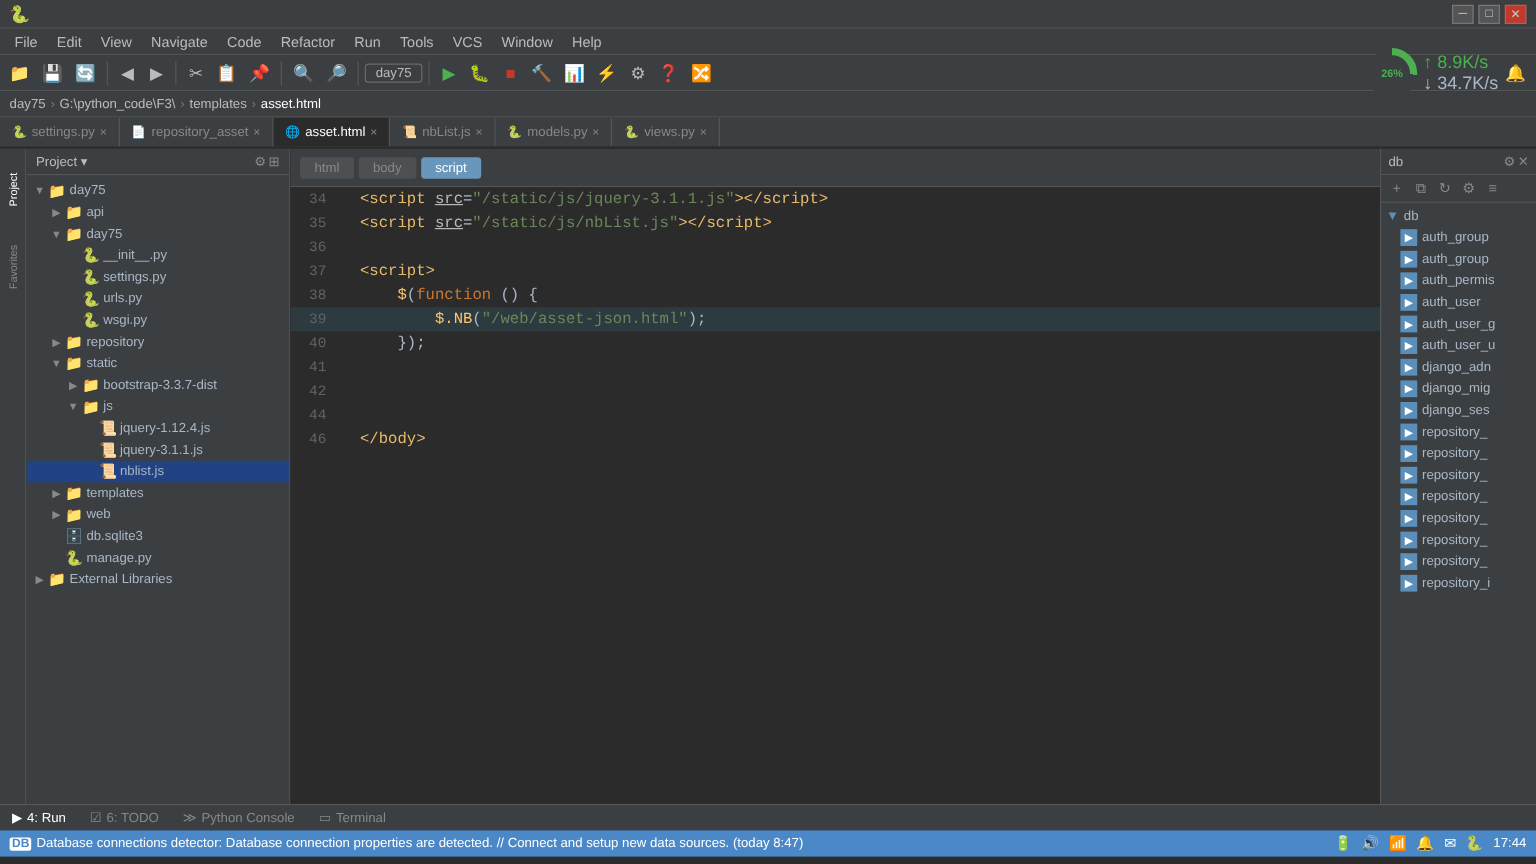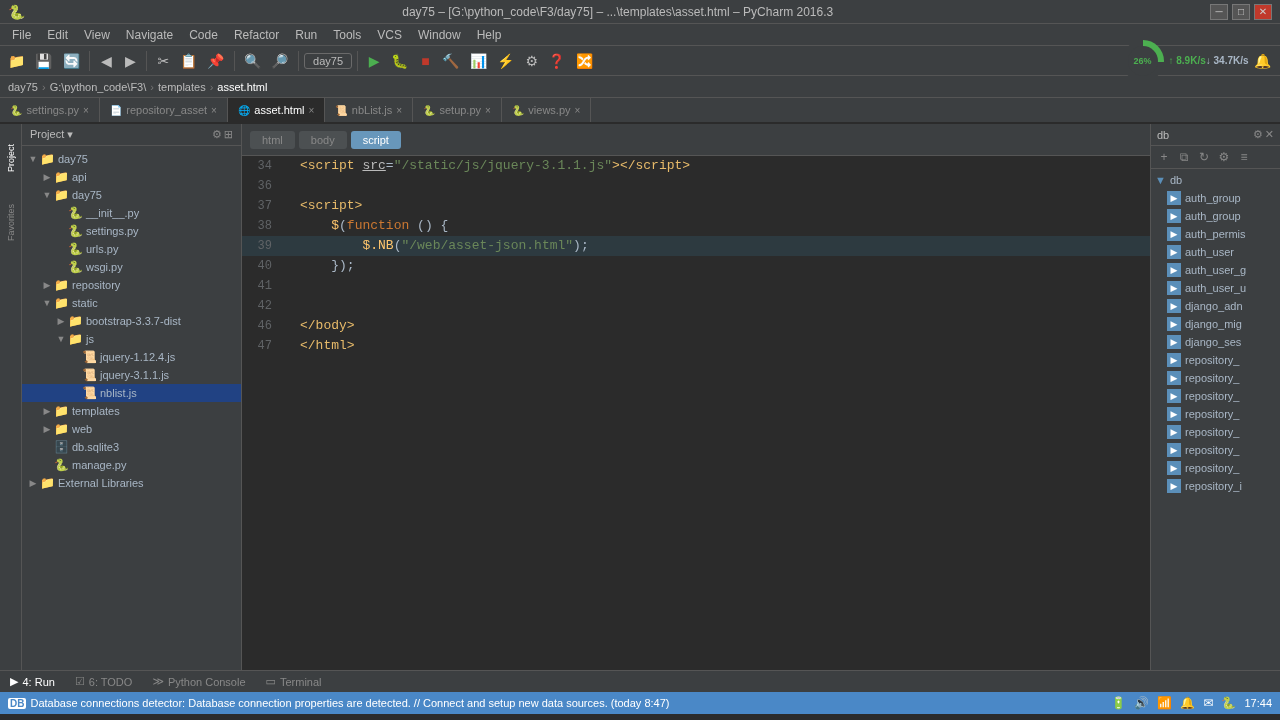--- a/index.html
+++ b/index.html
@@ -88,21 +88,21 @@
       background: conic-gradient(#4caf50 0% 26%, #3c3f41 26% 100%);
       display: flex; align-items: center; justify-content: center;
     }
     .cpu-inner {
       width: 30px; height: 30px;
       border-radius: 50%;
       background: #3c3f41;
       display: flex; align-items: center; justify-content: center;
       font-size: 9px; color: #4caf50; font-weight: bold;
     }
-    .net-stats { font-size: 10px; color: #bbbbbb; display: flex; flex-direction: row; font-weight: bold; }
+    .net-stats { font-size: 15px; color: #bbbbbb; display: flex; flex-direction: column; }
     .net-up { color: #4caf50; }
     .net-down { color: #a9b7c6; }
 
     
     #breadcrumb {
       background: #3c3f41;
       padding: 3px 8px;
       font-size: 11px;
       color: #bbbbbb;
       display: flex;
@@ -377,21 +377,20 @@
       font-size: 12px;
       width: 18px; height: 18px;
       display: flex; align-items: center; justify-content: center;
     }
   </style>
 </head>
 <body>
 
 <div id="titlebar">
   <span style="font-size:14px;">🐍</span>
-  <span>day75 – [G:\python_code\F3/day75] – ...\templates\asset.html – PyCharm 2016.3</span>
   <div id="titlebar-controls">
     <div class="title-btn">─</div>
     <div class="title-btn">□</div>
     <div class="title-btn close">✕</div>
   </div>
 </div>
 
 <div id="menubar">
     <span class="menu-item">File</span>
     <span class="menu-item">Edit</span>
@@ -472,21 +471,21 @@
       <span>asset.html</span>
       <span class="file-tab-close">×</span>
     </div>
     <div class="file-tab">
       <span style="font-size: 10px;">📜</span>
       <span>nbList.js</span>
       <span class="file-tab-close">×</span>
     </div>
     <div class="file-tab">
       <span style="font-size: 10px;">🐍</span>
-      <span>setup.py</span>
+      <span>models.py</span>
       <span class="file-tab-close">×</span>
     </div>
     <div class="file-tab">
       <span style="font-size: 10px;">🐍</span>
       <span>views.py</span>
       <span class="file-tab-close">×</span>
     </div>
   </div>
 
 <div id="main-layout">
@@ -628,20 +627,25 @@
         <div class="code-tab">body</div>
         <div class="code-tab active">script</div>
       </div>
     <div id="editor">
         <div class="code-line">
           <span class="line-num">34</span>
           <span class="line-gutter"></span>
           <span class="line-content"><span class="tag">&lt;script</span> <span class="attr">src</span>=<span class="str">"/static/js/jquery-3.1.1.js"</span><span class="tag">&gt;&lt;/script&gt;</span></span>
         </div>
         <div class="code-line">
+          <span class="line-num">35</span>
+          <span class="line-gutter"></span>
+          <span class="line-content"><span class="tag">&lt;script</span> <span class="attr">src</span>=<span class="str">"/static/js/nbList.js"</span><span class="tag">&gt;&lt;/script&gt;</span></span>
+        </div>
+        <div class="code-line">
           <span class="line-num">36</span>
           <span class="line-gutter"></span>
           <span class="line-content"></span>
         </div>
         <div class="code-line">
           <span class="line-num">37</span>
           <span class="line-gutter"></span>
           <span class="line-content"><span class="tag">&lt;script&gt;</span></span>
         </div>
         <div class="code-line">
@@ -663,28 +667,28 @@
           <span class="line-num">41</span>
           <span class="line-gutter"></span>
           <span class="line-content"></span>
         </div>
         <div class="code-line">
           <span class="line-num">42</span>
           <span class="line-gutter"></span>
           <span class="line-content"></span>
         </div>
         <div class="code-line">
+          <span class="line-num">44</span>
+          <span class="line-gutter"></span>
+          <span class="line-content"></span>
+        </div>
+        <div class="code-line">
           <span class="line-num">46</span>
           <span class="line-gutter"></span>
           <span class="line-content"><span class="tag">&lt;/body&gt;</span></span>
-        </div>
-        <div class="code-line">
-          <span class="line-num">47</span>
-          <span class="line-gutter"></span>
-          <span class="line-content"><span class="tag">&lt;/html&gt;</span></span>
         </div>
       </div>
   </div>
 
   <div id="right-panel">
     <div id="right-panel-header">
       <span>db</span>
       <div style="display:flex;gap:2px;">
         <span style="cursor:pointer;color:#888;font-size:11px;">⚙</span>
         <span style="cursor:pointer;color:#888;font-size:11px;">✕</span>

